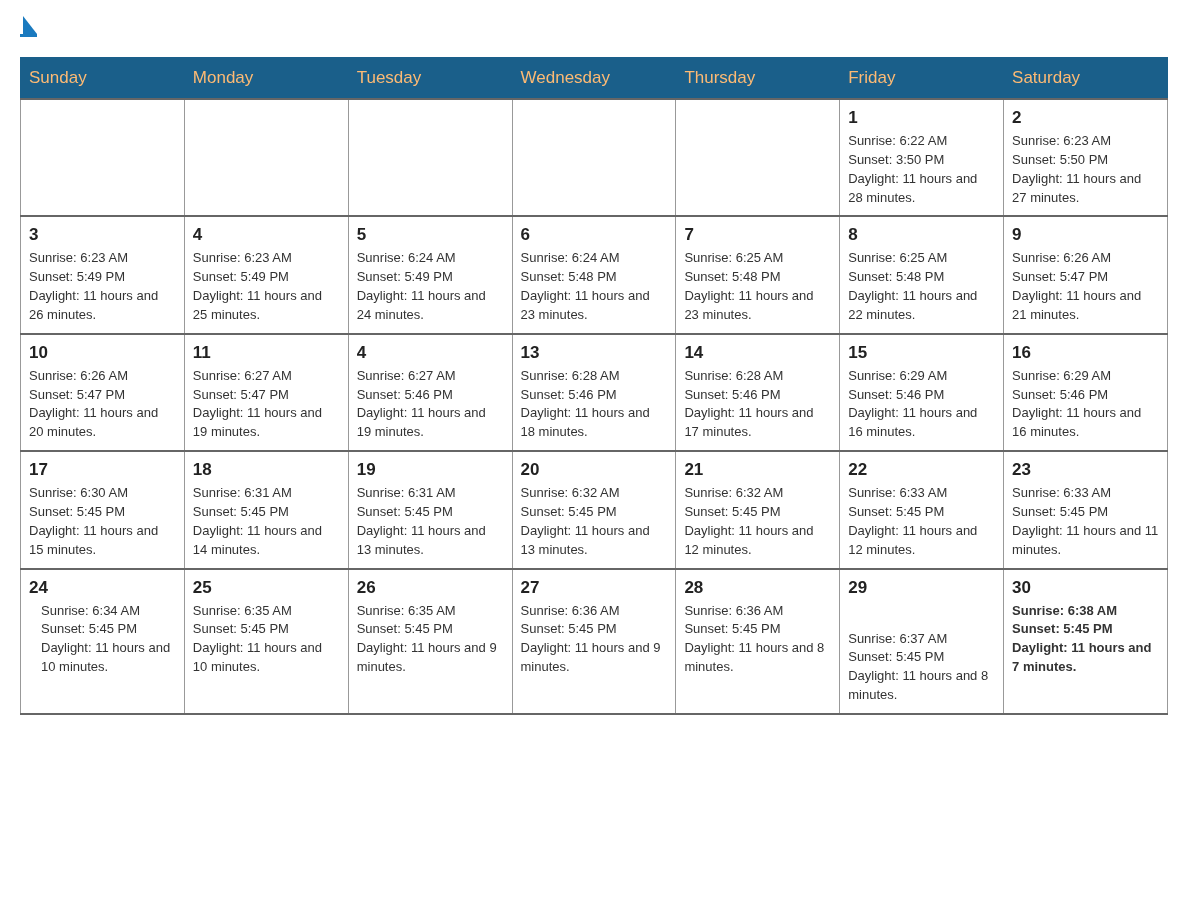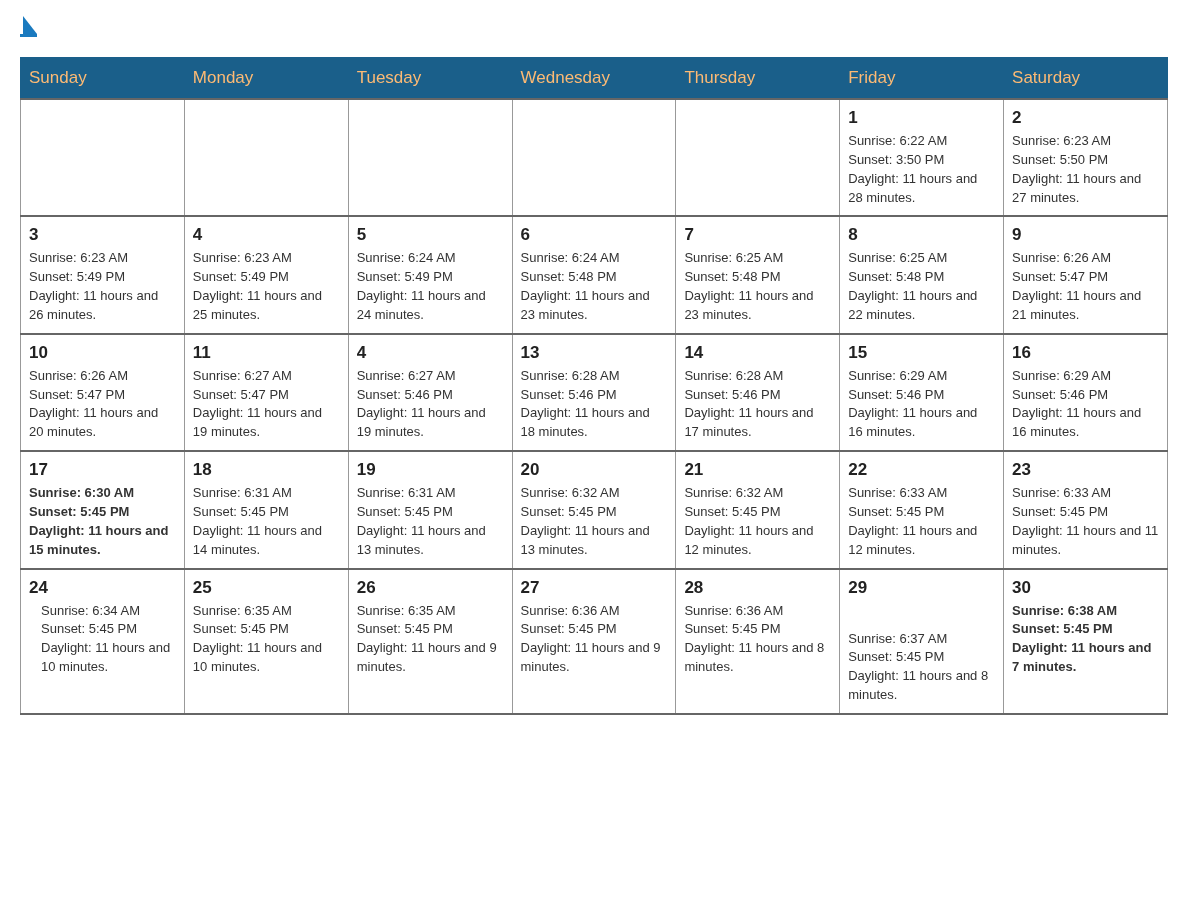--- a/index.html
+++ b/index.html
@@ -255,21 +255,21 @@
         <td>
           <span class="day-num">16</span>
           <div class="day-info" style="white-space: pre-line;">Sunrise: 6:29 AM
 Sunset: 5:46 PM
 Daylight: 11 hours and 16 minutes.</div>
         </td>
       </tr>
       <tr>
         <td>
           <span class="day-num">17</span>
-          <div class="day-info" style="white-space: pre-line; font-weight: bold;">Sunrise: 6:30 AM
+          <div class="day-info" style="white-space: pre-line;">Sunrise: 6:30 AM
 Sunset: 5:45 PM
 Daylight: 11 hours and 15 minutes.</div>
         </td>
         <td>
           <span class="day-num">18</span>
           <div class="day-info" style="white-space: pre-line;">Sunrise: 6:31 AM
 Sunset: 5:45 PM
 Daylight: 11 hours and 14 minutes.</div>
         </td>
         <td>

